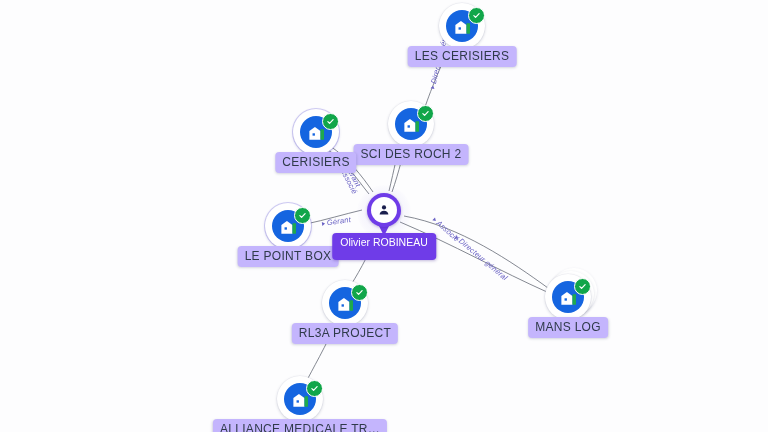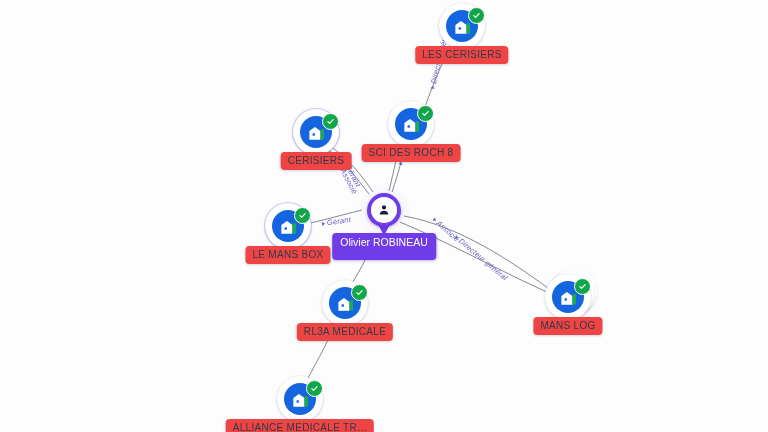--- a/index.html
+++ b/index.html
@@ -75,23 +75,23 @@
     border: 1.6px solid #ffffff;
     display: flex;
     align-items: center;
     justify-content: center;
   }
   .node-company .label {
     position: absolute;
     top: 20px;
     left: 50%;
     transform: translateX(-50%);
-    background: #ef4444;
+    background: #c4b5fd;
     color: #2f3a4a;
-    font-size: 10px;
+    font-size: 12px;
     letter-spacing: 0.3px;
     white-space: nowrap;
     padding: 3px 7px 4px 7px;
     border-radius: 4px;
     box-shadow: 0 1px 2.5px rgba(40,50,90,0.20);
   }
 
   
   .node-person .glow {
     position: absolute;
@@ -210,21 +210,21 @@
             <path d="M3 21V10l7-5 7 5v11H3z" fill="#ffffff"></path>
             <rect x="7" y="13" width="3" height="3" fill="#1565e0"></rect>
             <rect x="17" y="8" width="4.5" height="13" rx="0.6" fill="#1fa94d"></rect>
           </svg>
         </div>
         <div class="badge">
           <svg width="9" height="9" viewBox="0 0 24 24">
             <path d="M5 12.5l4.5 4.5L19 7" fill="none" stroke="#ffffff" stroke-width="3.2" stroke-linecap="round" stroke-linejoin="round"></path>
           </svg>
         </div>
-        <div class="label">SCI DES ROCH 8</div>
+        <div class="label">SCI DES ROCH 2</div>
       </div>
       <div class="node node-company tinted" style="left: 316px; top: 132px;">
         <div class="halo"></div>
         <div class="disc">
           <svg width="19" height="19" viewBox="0 0 24 24">
             <path d="M3 21V10l7-5 7 5v11H3z" fill="#ffffff"></path>
             <rect x="7" y="13" width="3" height="3" fill="#1565e0"></rect>
             <rect x="17" y="8" width="4.5" height="13" rx="0.6" fill="#1fa94d"></rect>
           </svg>
         </div>
@@ -242,21 +242,21 @@
             <path d="M3 21V10l7-5 7 5v11H3z" fill="#ffffff"></path>
             <rect x="7" y="13" width="3" height="3" fill="#1565e0"></rect>
             <rect x="17" y="8" width="4.5" height="13" rx="0.6" fill="#1fa94d"></rect>
           </svg>
         </div>
         <div class="badge">
           <svg width="9" height="9" viewBox="0 0 24 24">
             <path d="M5 12.5l4.5 4.5L19 7" fill="none" stroke="#ffffff" stroke-width="3.2" stroke-linecap="round" stroke-linejoin="round"></path>
           </svg>
         </div>
-        <div class="label">LE MANS BOX</div>
+        <div class="label">LE POINT BOX</div>
       </div>
       <div class="node node-company" style="left: 568px; top: 297px;">
         <div class="halo3"></div>
         <div class="halo2"></div>
         <div class="halo"></div>
         <div class="disc">
           <svg width="19" height="19" viewBox="0 0 24 24">
             <path d="M3 21V10l7-5 7 5v11H3z" fill="#ffffff"></path>
             <rect x="7" y="13" width="3" height="3" fill="#1565e0"></rect>
             <rect x="17" y="8" width="4.5" height="13" rx="0.6" fill="#1fa94d"></rect>
@@ -276,21 +276,21 @@
             <path d="M3 21V10l7-5 7 5v11H3z" fill="#ffffff"></path>
             <rect x="7" y="13" width="3" height="3" fill="#1565e0"></rect>
             <rect x="17" y="8" width="4.5" height="13" rx="0.6" fill="#1fa94d"></rect>
           </svg>
         </div>
         <div class="badge">
           <svg width="9" height="9" viewBox="0 0 24 24">
             <path d="M5 12.5l4.5 4.5L19 7" fill="none" stroke="#ffffff" stroke-width="3.2" stroke-linecap="round" stroke-linejoin="round"></path>
           </svg>
         </div>
-        <div class="label">RL3A MEDICALE</div>
+        <div class="label">RL3A PROJECT</div>
       </div>
       <div class="node node-company" style="left: 300px; top: 399px;">
         <div class="halo"></div>
         <div class="disc">
           <svg width="19" height="19" viewBox="0 0 24 24">
             <path d="M3 21V10l7-5 7 5v11H3z" fill="#ffffff"></path>
             <rect x="7" y="13" width="3" height="3" fill="#1565e0"></rect>
             <rect x="17" y="8" width="4.5" height="13" rx="0.6" fill="#1fa94d"></rect>
           </svg>
         </div>

